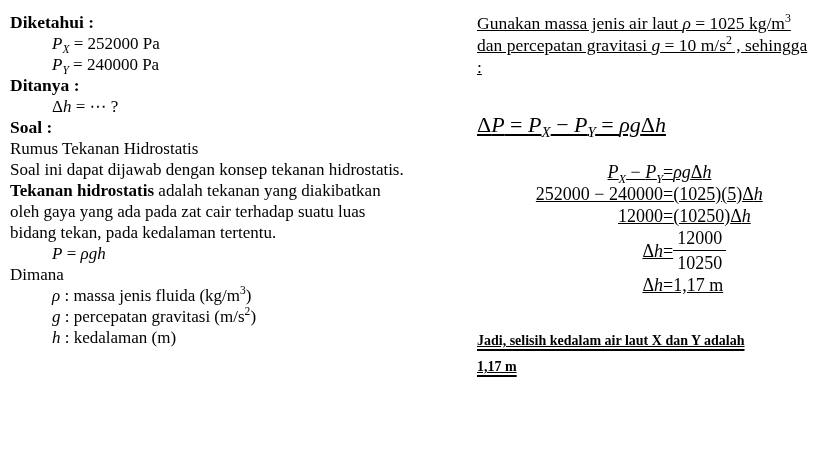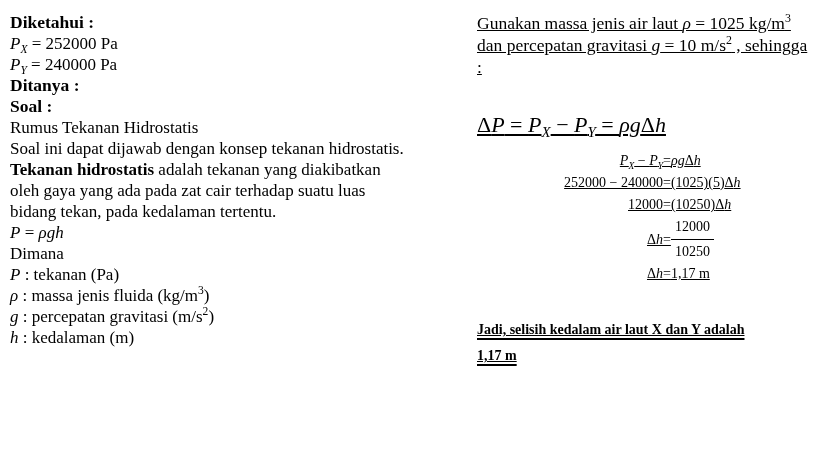--- a/index.html
+++ b/index.html
@@ -13,39 +13,39 @@
   }
   .page { position: relative; width: 834px; height: 344px; background: #ffffff; }
 
   
   .left-col {
     position: absolute; left: 10px; top: 12px; width: 452px;
     font-size: 17px; line-height: 21px;
   }
   .heading { font-weight: bold; font-size: 17.5px; }
   .mt { }
-  .mathline { white-space: nowrap; }
+  .mathline { white-space: nowrap; margin-left: 42px; }
   .it { font-style: italic; }
   sub.it, sub { font-style: italic; font-size: 0.68em; line-height: 0; }
   sup { font-size: 0.68em; line-height: 0; font-style: normal; }
   .para-line { white-space: nowrap; }
   .b { font-weight: bold; }
 
   
   .right-col {
     position: absolute; left: 477px; top: 12px; width: 354px;
     font-size: 17.5px; line-height: 22px; text-decoration: underline;
   }
   .intro-line { white-space: nowrap; }
   .dp-eq { margin-top: 36px; font-size: 22px; white-space: nowrap; }
 
   table.eq-steps {
-    margin-top: 14px; margin-left: 28px;
+    margin-top: 25px; margin-left: 28px;
     border-collapse: collapse;
-    font-size: 14px; line-height: 22px;
+    font-size: 18px; line-height: 22px;
   }
   table.eq-steps td { padding: 0; vertical-align: middle; white-space: nowrap; }
   td.lhs { text-align: right; min-width: 158px; }
   td.eqc { text-align: center; padding: 0 5px; }
   td.rhs { text-align: left; }
 
   .frac { display: inline-block; text-align: center; vertical-align: middle; }
   .frac .num { display: block; border-bottom: 1.8px solid #000; padding: 0 4px 1px 4px; }
   .frac .den { display: block; padding-top: 1px; }
 
@@ -66,37 +66,37 @@
   <div class="left-col">
 
     <div class="heading">Diketahui :</div>
 
     <div class="mathline"><span class="it">P</span><sub>X</sub><span> = 252000 Pa</span></div>
 
     <div class="mathline"><span class="it">P</span><sub>Y</sub><span> = 240000 Pa</span></div>
 
     <div class="heading mt">Ditanya :</div>
 
+    <div class="mathline"><span>Δ</span><span class="it">h</span><span> = ⋯ ?</span></div>
 
     <div class="heading mt">Soal :</div>
 
     <div class="mt">Rumus Tekanan Hidrostatis</div>
 
     <div class="mt">
       <div class="para-line">Soal ini dapat dijawab dengan konsep tekanan hidrostatis.</div>
       <div class="para-line"><span class="b">Tekanan hidrostatis</span><span> adalah tekanan yang diakibatkan</span></div>
       <div class="para-line">oleh gaya yang ada pada zat cair terhadap suatu luas</div>
       <div class="para-line">bidang tekan, pada kedalaman tertentu.</div>
     </div>
 
     <div class="mathline"><span class="it">P</span><span> = </span><span class="it">ρgh</span></div>
 
     <div>Dimana</div>
 
-    <div class="mathline"><span class="it">P</span><span> : tekanan (Pa)</span><sup></sup><span></span></div>
 
     <div class="mathline"><span class="it">ρ</span><span> :  massa jenis fluida (kg/m</span><sup>3</sup><span>)</span></div>
 
     <div class="mathline"><span class="it">g</span><span> : percepatan gravitasi (m/s</span><sup>2</sup><span>)</span></div>
 
     <div class="mathline"><span class="it">h</span><span> : kedalaman (m)</span><sup></sup><span></span></div>
 
   </div>
 
   <div class="right-col">

